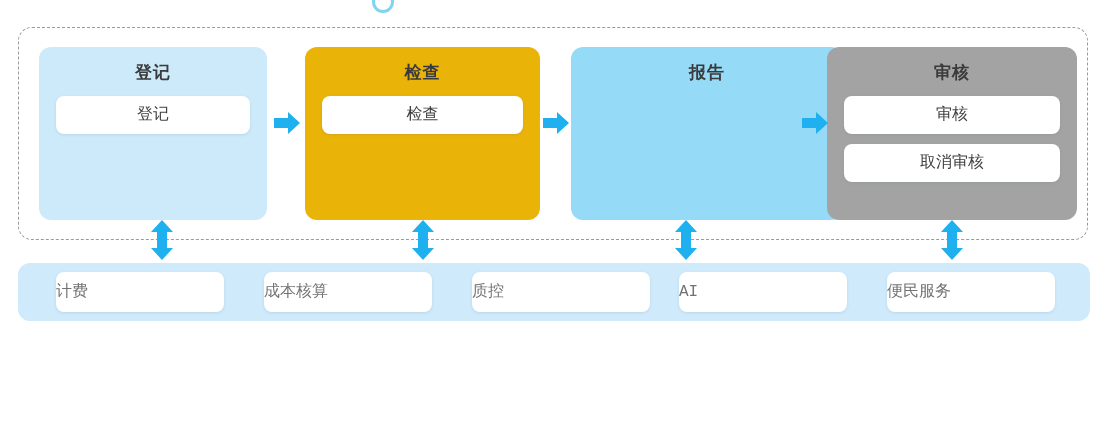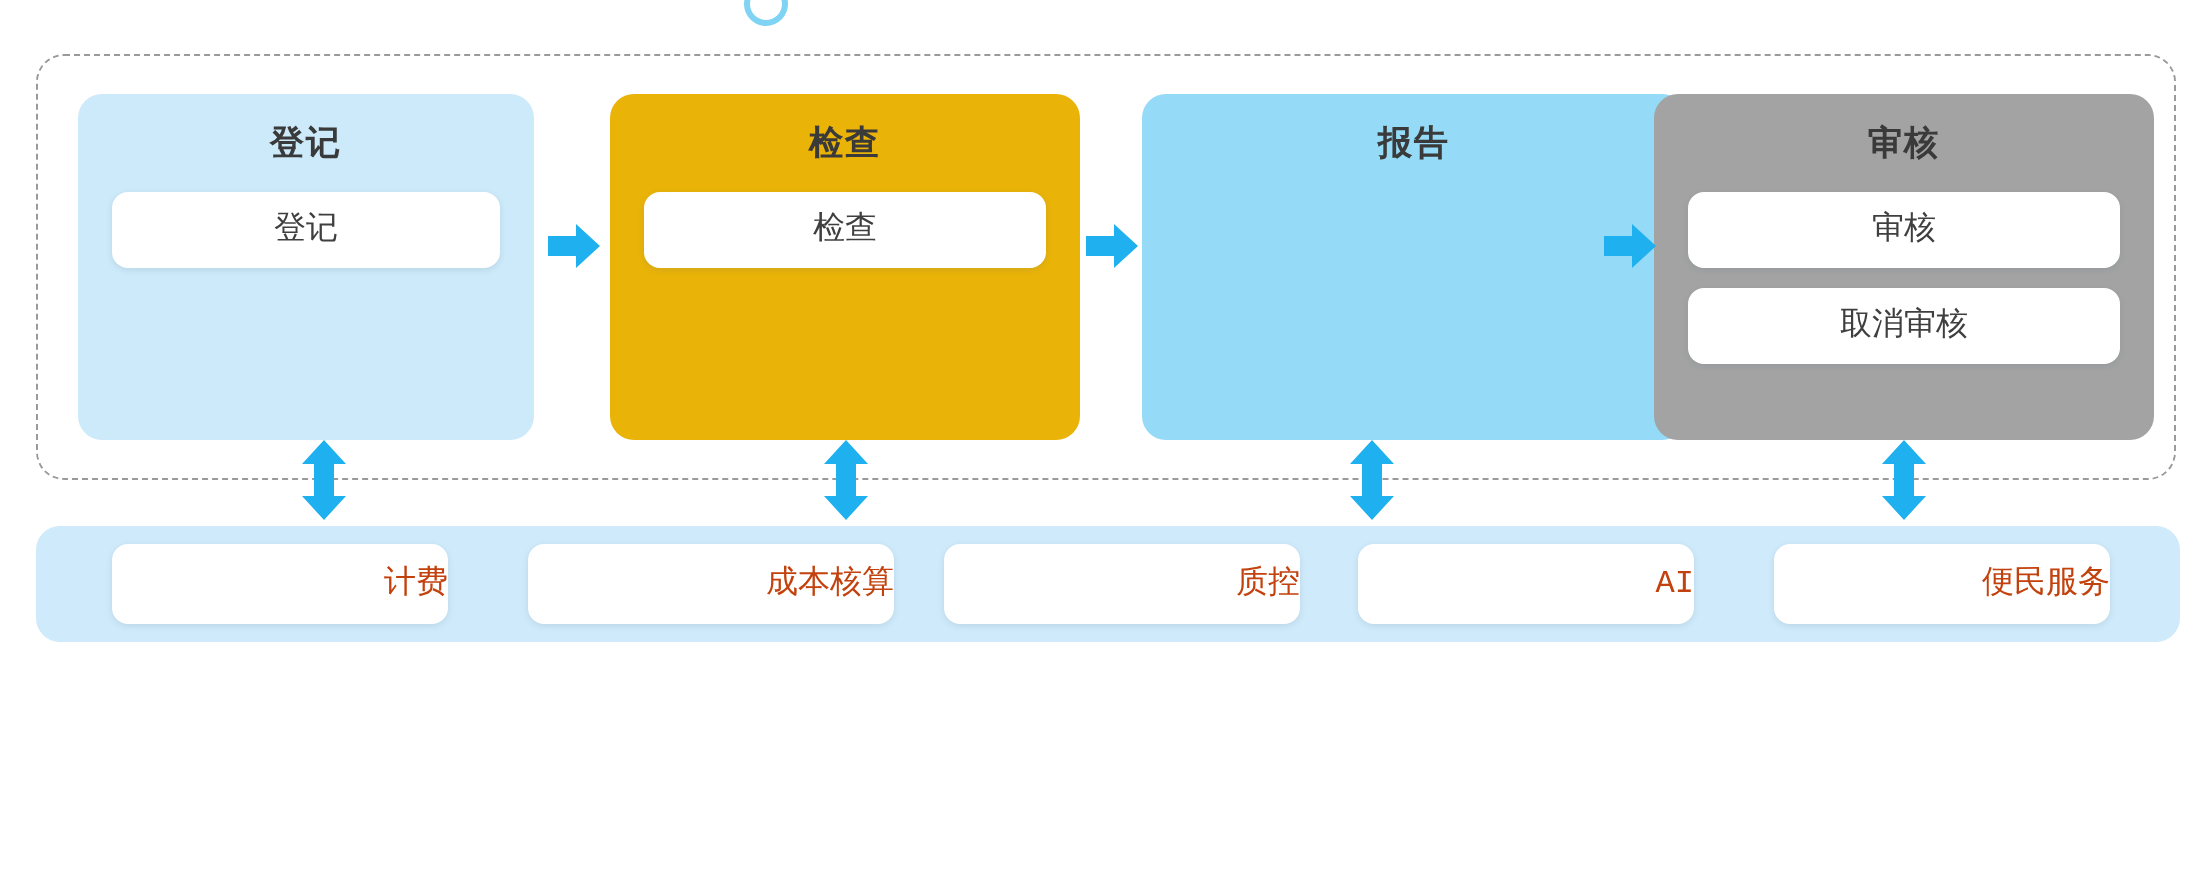--- a/index.html
+++ b/index.html
@@ -118,29 +118,29 @@
     width: 1072px;
     height: 58px;
     background: #cfeafb;
     border-radius: 12px;
   }
   .support-pill {
     position: absolute;
     top: 272px;
     height: 40px;
     line-height: 40px;
-    text-align: right;
+    text-align: left;
     background: #ffffff;
     border-radius: 8px;
     font-size: 16px;
-    color: #c2410c;
+    color: #737373;
     box-shadow: 0 1px 3px rgba(80,110,130,0.16);
   }
   .support-pill.s0 { left: 56px;  width: 168px; }
-  .support-pill.s1 { left: 264px; width: 183px; }
+  .support-pill.s1 { left: 264px; width: 168px; }
   .support-pill.s2 { left: 472px; width: 178px; }
   .support-pill.s3 { left: 679px; width: 168px; }
   .support-pill.s4 { left: 887px; width: 168px; }
 </style>
 </head>
 <body>
 
 <div id="canvas">
 
   <div class="top-arc"></div>

